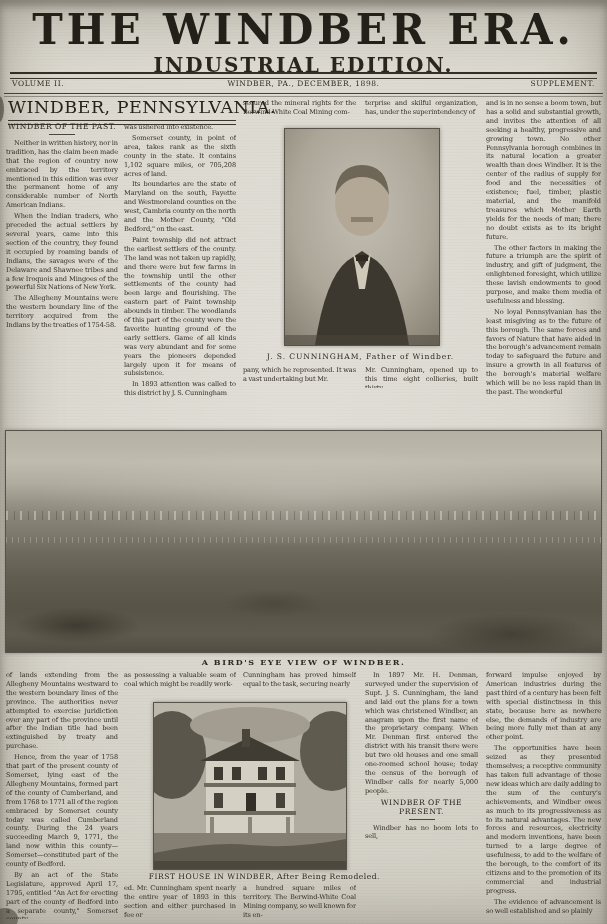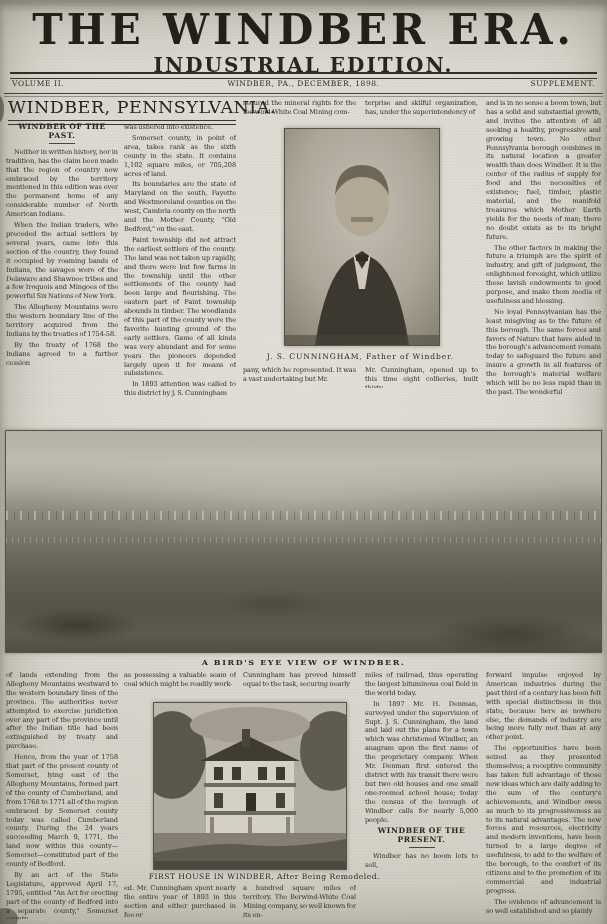--- a/index.html
+++ b/index.html
@@ -30,21 +30,21 @@
   
   .headline{position:absolute;left:8px;top:97px;width:230px;margin:0;text-align:center;
     font-size:17.5px;font-weight:normal;letter-spacing:.5px;color:#26231c;white-space:nowrap;}
   .headline-underline{position:absolute;left:8px;top:120px;width:228px;height:3px;
     border-top:1px solid #3a362d;border-bottom:1px solid #3a362d;}
   
   .col{position:absolute;overflow:hidden;text-align:justify;
     font-size:6.6px;line-height:8.9px;letter-spacing:-.1px;word-spacing:-.4px;color:#332e25;}
   .col p{margin:0 0 2px 0;text-indent:8px;}
   .col p.noindent{text-indent:0;}
-  .sec-head{font-size:7.6px;font-weight:bold;text-align:center;letter-spacing:.6px;
+  .sec-head{font-size:7.6px;font-weight:normal;text-align:center;letter-spacing:.6px;
     margin:0 0 2px 0;text-indent:0 !important;color:#2a261f;}
   .sec-orn{width:26px;height:1px;background:#4a463c;margin:0 auto 4px auto;}
   .caption{position:absolute;text-align:center;font-size:7.6px;letter-spacing:.9px;color:#2e2a22;}
   
   .photo{position:absolute;border:1px solid #57524a;box-shadow:0 0 4px rgba(50,45,35,.4);}
   .pan{
     background:
       radial-gradient(ellipse 90px 26px at 12% 88%, rgba(58,54,44,.85), rgba(0,0,0,0) 70%),
       radial-gradient(ellipse 120px 30px at 85% 92%, rgba(62,58,48,.8), rgba(0,0,0,0) 70%),
       radial-gradient(ellipse 70px 20px at 45% 78%, rgba(70,66,54,.6), rgba(0,0,0,0) 70%),
@@ -84,21 +84,20 @@
 
   <h2 class="headline">WINDBER, PENNSYLVANIA.</h2>
   <div class="headline-underline"></div>
 
   <section class="col" style="left:6px;top:123px;width:112px;height:305px;">
     <h3 class="sec-head">WINDBER OF THE PAST.</h3>
     <div class="sec-orn"></div>
     <p>Neither in written history, nor in tradition, has the claim been made that the region of country now embraced by the territory mentioned in this edition was ever the permanent home of any considerable number of North American Indians.</p>
     <p>When the Indian traders, who preceded the actual settlers by several years, came into this section of the country, they found it occupied by roaming bands of Indians, the savages were of the Delaware and Shawnee tribes and a few Iroquois and Mingoes of the powerful Six Nations of New York.</p>
     <p>The Allegheny Mountains were the western boundary line of the territory acquired from the Indians by the treaties of 1754-58.</p>
-    <p>By the treaty of 1768 the Indians agreed to a further cession</p>
   </section>
 
   <section class="col" style="left:124px;top:123px;width:112px;height:305px;">
     <p class="noindent">was ushered into existence.</p>
     <p>Somerset county, in point of area, takes rank as the sixth county in the state.  It contains 1,102 square miles, or 705,208 acres of land.</p>
     <p>Its boundaries are the state of Maryland on the south, Fayette and Westmoreland counties on the west, Cambria county on the north and the Mother County, "Old Bedford," on the east.</p>
     <p>Paint township did not attract the earliest settlers of the county. The land was not taken up rapidly, and there were but few farms in the township until the other settlements of the county had been large and flourishing.  The eastern part of Paint township abounds in timber.  The woodlands of this part of the county were the favorite hunting ground of the early settlers.  Game of all kinds was very abundant and for some years the pioneers depended largely upon it for means of subsistence.</p>
     <p>In 1893 attention was called to this district by J. S. Cunningham</p>
   </section>
 
@@ -189,21 +188,20 @@
   <div class="caption" style="left:118px;top:872px;width:262px;letter-spacing:.5px;text-align:right;">FIRST HOUSE IN WINDBER, After Being Remodeled.</div>
 
   <section class="col" style="left:124px;top:884px;width:112px;height:34px;">
     <p class="noindent">ed.  Mr. Cunningham spent nearly the entire year of 1893 in this section and either purchased in fee or</p>
   </section>
   <section class="col" style="left:243px;top:884px;width:113px;height:34px;">
     <p class="noindent">a hundred square miles of territory. The Berwind-White Coal Mining company, so well known for its en-</p>
   </section>
 
   <section class="col" style="left:365px;top:671px;width:113px;height:250px;">
-    <p class="noindent">miles of railroad, thus operating the largest bituminous coal field in the world today.</p>
     <p>In 1897 Mr. H. Denman, surveyed under the supervision of Supt. J. S. Cunningham, the land and laid out the plans for a town which was christened Windber, an anagram upon the first name of the proprietary company.  When Mr. Denman first entered the district with his transit there were but two old houses and one small one-roomed school house; today the census of the borough of Windber calls for nearly 5,000 people.</p>
     <h3 class="sec-head" style="margin-top:3px;">WINDBER OF THE PRESENT.</h3>
     <div class="sec-orn"></div>
     <p>Windber has no boom lots to sell,</p>
   </section>
 
   <section class="col" style="left:486px;top:671px;width:115px;height:250px;">
     <p class="noindent">forward impulse enjoyed by American industries during the past third of a century has been felt with special distinctness in this state, because here as nowhere else, the demands of industry are being more fully met than at any other point.</p>
     <p>The opportunities have been seized as they presented themselves; a receptive community has taken full advantage of those new ideas which are daily adding to the sum of the century's achievements, and Windber owes as much to its progressiveness as to its natural advantages.  The new forces and resources, electricity and modern inventions, have been turned to a large degree of usefulness, to add to the welfare of the borough, to the comfort of its citizens and to the promotion of its commercial and industrial progress.</p>
     <p>The evidence of advancement is so well established and so plainly</p>

